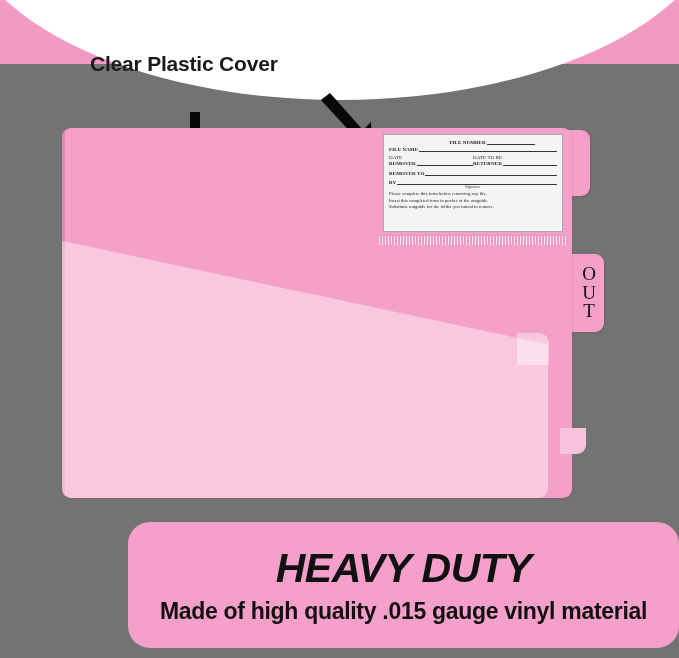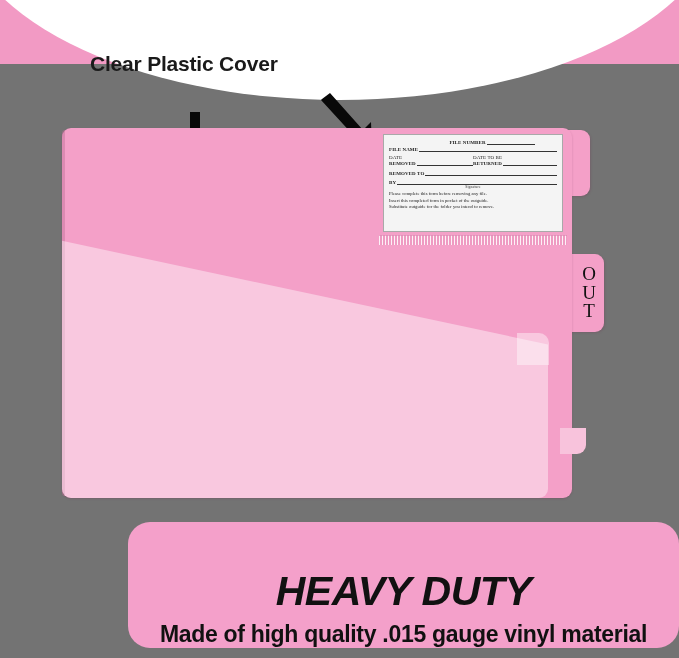--- a/index.html
+++ b/index.html
@@ -225,21 +225,21 @@
     position: absolute;
     left: 128px;
     top: 522px;
     width: 551px;
     height: 126px;
     background: #f4a0ca;
     border-radius: 22px;
     display: flex;
     flex-direction: column;
     align-items: center;
-    justify-content: flex-end;
+    justify-content: center;
   }
   .banner-title {
     font-size: 41px;
     font-weight: 700;
     font-style: italic;
     color: #111111;
     letter-spacing: -0.5px;
     margin: 0 0 6px 0;
     white-space: nowrap;
   }

